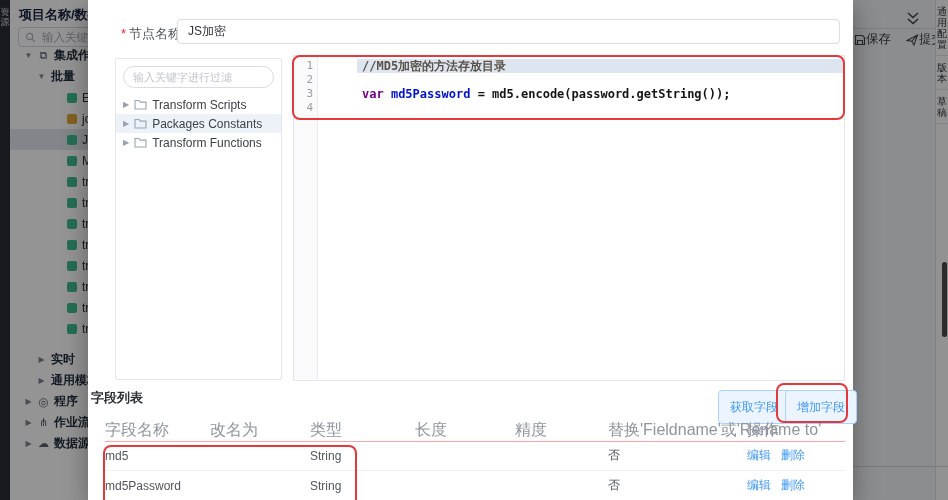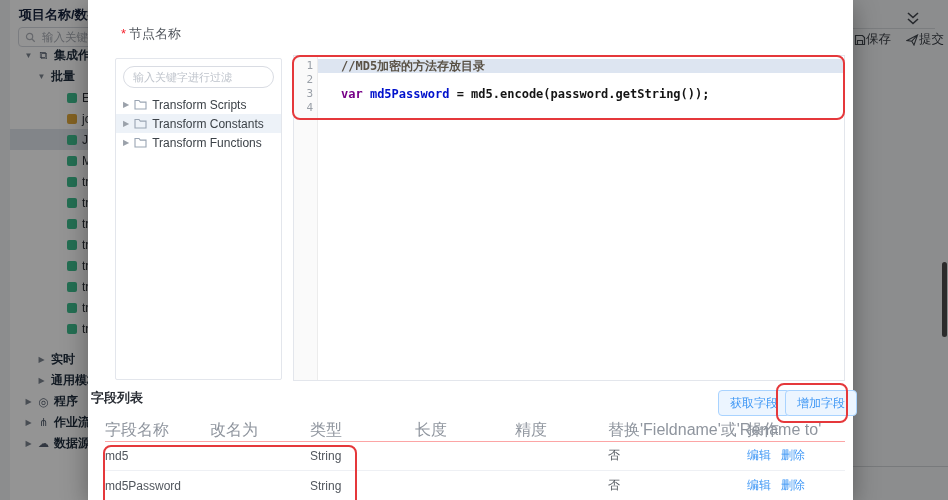--- a/index.html
+++ b/index.html
@@ -58,28 +58,28 @@
   .fn-filter input::placeholder{color:#bfc4cc;}
   .fn-tree{margin-top:4px;}
   .fn-row{display:flex;align-items:center;gap:5px;height:19px;padding-left:7px;color:#3c4248;font-size:12px;cursor:pointer;white-space:nowrap;}
   .fn-row.hl{background:#edf2f8;}
   .fn-caret{font-size:8px;color:#9aa1aa;}
 
   .editor{position:absolute;left:205px;top:55px;width:552px;height:326px;border:1px solid #e3e6ec;box-sizing:border-box;display:flex;background:#fff;cursor:text;}
   .gutter{width:24px;background:#fafafa;border-right:1px solid #ececec;padding-top:3px;box-sizing:border-box;flex:0 0 auto;}
   .ln{font-family:"DejaVu Sans Mono",monospace;font-size:11px;line-height:14px;color:#9aa0a8;text-align:right;padding-right:4px;}
   .codebox{flex:1;padding-top:3px;font-family:"DejaVu Sans Mono",monospace;font-size:12px;font-weight:bold;line-height:14px;color:#141414;overflow:hidden;}
-  .cl{padding-left:23px;white-space:pre;}
+  .cl{padding-left:5px;white-space:pre;margin-left:39px;}
   .cl.hl{background:#dde5f1;}
   .comment{color:#5a5246;}
   .keyword{color:#770088;}
   .def{color:#0011cc;}
 
   .fields-title{position:absolute;left:3px;top:389px;font-size:13px;font-weight:bold;color:#2b2f36;}
-  .btn{position:absolute;top:390px;height:26px;padding:0 11px;background:#ecf5ff;border:1px solid #a9d3ff;border-radius:4px;
+  .btn{position:absolute;top:390px;height:34px;padding:0 11px;background:#ecf5ff;border:1px solid #a9d3ff;border-radius:4px;
        color:#3e97f5;font-size:12px;display:flex;align-items:center;cursor:pointer;box-sizing:border-box;white-space:nowrap;}
   .btn-get{left:630px;} .btn-add{left:697px;}
 
   .thead{position:absolute;left:17px;top:420px;width:740px;display:grid;
          grid-template-columns:105px 100px 105px 100px 93px 139px 1fr;
          color:#8f959e;font-size:16px;height:21px;align-items:center;border-bottom:1px solid #fca5a5;white-space:nowrap;}
   .tbody{position:absolute;left:17px;top:441px;width:740px;}
   .tr{display:grid;grid-template-columns:105px 100px 105px 100px 93px 139px 1fr;height:29px;align-items:center;
       border-bottom:1px solid #eef0f4;color:#51565d;font-size:12px;}
   .ops{display:flex;gap:10px;}
@@ -89,20 +89,21 @@
   .anno{position:absolute;border:2.5px solid #e5383b;border-radius:8px;z-index:30;pointer-events:none;box-sizing:border-box;}
   .anno-code{left:292px;top:55px;width:553px;height:65px;}
   .anno-add{left:776px;top:383px;width:72px;height:40px;}
   .anno-rows{left:103px;top:445px;width:254px;height:70px;}
 </style>
 </head>
 <body>
 
 <div class="screen">
 
+  <div class="left-rail">资源</div>
 
   <div class="sidebar">
     <div class="sb-title">项目名称/数据层</div>
     <div class="sb-search">
       <svg width="11" height="11" viewBox="0 0 12 12">
         <circle cx="5" cy="5" r="3.4" fill="none" stroke="#b0b3ba" stroke-width="1.3"></circle>
         <line x1="7.6" y1="7.6" x2="10.6" y2="10.6" stroke="#b0b3ba" stroke-width="1.3"></line>
       </svg>
       <input placeholder="输入关键字搜索" style="">
     </div>
@@ -240,50 +241,59 @@
       <span class="act">
         <svg width="13" height="12" viewBox="0 0 13 12">
           <path d="M1 6.5 L11.5 1 L8 11 L5.8 7.2 Z M5.8 7.2 L11.5 1" fill="none" stroke="#41464d" stroke-width="1.1"></path>
         </svg>
         <span>提交</span>
       </span>
     </div>
   </div>
   <div class="top-sep"></div>
 
+  <div class="right-rail">
+
+      <div class="vtab">通用配置</div>
+
+      <div class="vtab">版本</div>
+
+      <div class="vtab">草稿</div>
+    </div>
   <div class="scroll-thumb"></div>
   <div class="bg-sep"></div>
 
   <div class="overlay"></div>
 
   <div class="modal">
     <div class="node-label">
       <span class="req">*</span><span>节点名称</span>
     </div>
+    <input class="node-input" value="JS加密" style="">
 
     <div class="fn-panel">
       <div class="fn-filter">
         <input placeholder="输入关键字进行过滤" style="">
       </div>
       <div class="fn-tree">
 
           <div class="fn-row">
             <span class="fn-caret">▶</span>
             <svg width="13" height="11" viewBox="0 0 13 11">
               <path d="M1 1.5 h4 l1.3 1.6 H12 v6.9 H1 z" fill="none" stroke="#9aa5b3" stroke-width="1.1"></path>
             </svg>
             <span>Transform Scripts</span>
           </div>
 
           <div class="fn-row hl">
             <span class="fn-caret">▶</span>
             <svg width="13" height="11" viewBox="0 0 13 11">
               <path d="M1 1.5 h4 l1.3 1.6 H12 v6.9 H1 z" fill="none" stroke="#9aa5b3" stroke-width="1.1"></path>
             </svg>
-            <span>Transform Constants</span>
+            <span>Packages Constants</span>
           </div>
 
           <div class="fn-row">
             <span class="fn-caret">▶</span>
             <svg width="13" height="11" viewBox="0 0 13 11">
               <path d="M1 1.5 h4 l1.3 1.6 H12 v6.9 H1 z" fill="none" stroke="#9aa5b3" stroke-width="1.1"></path>
             </svg>
             <span>Transform Functions</span>
           </div>
         </div>

